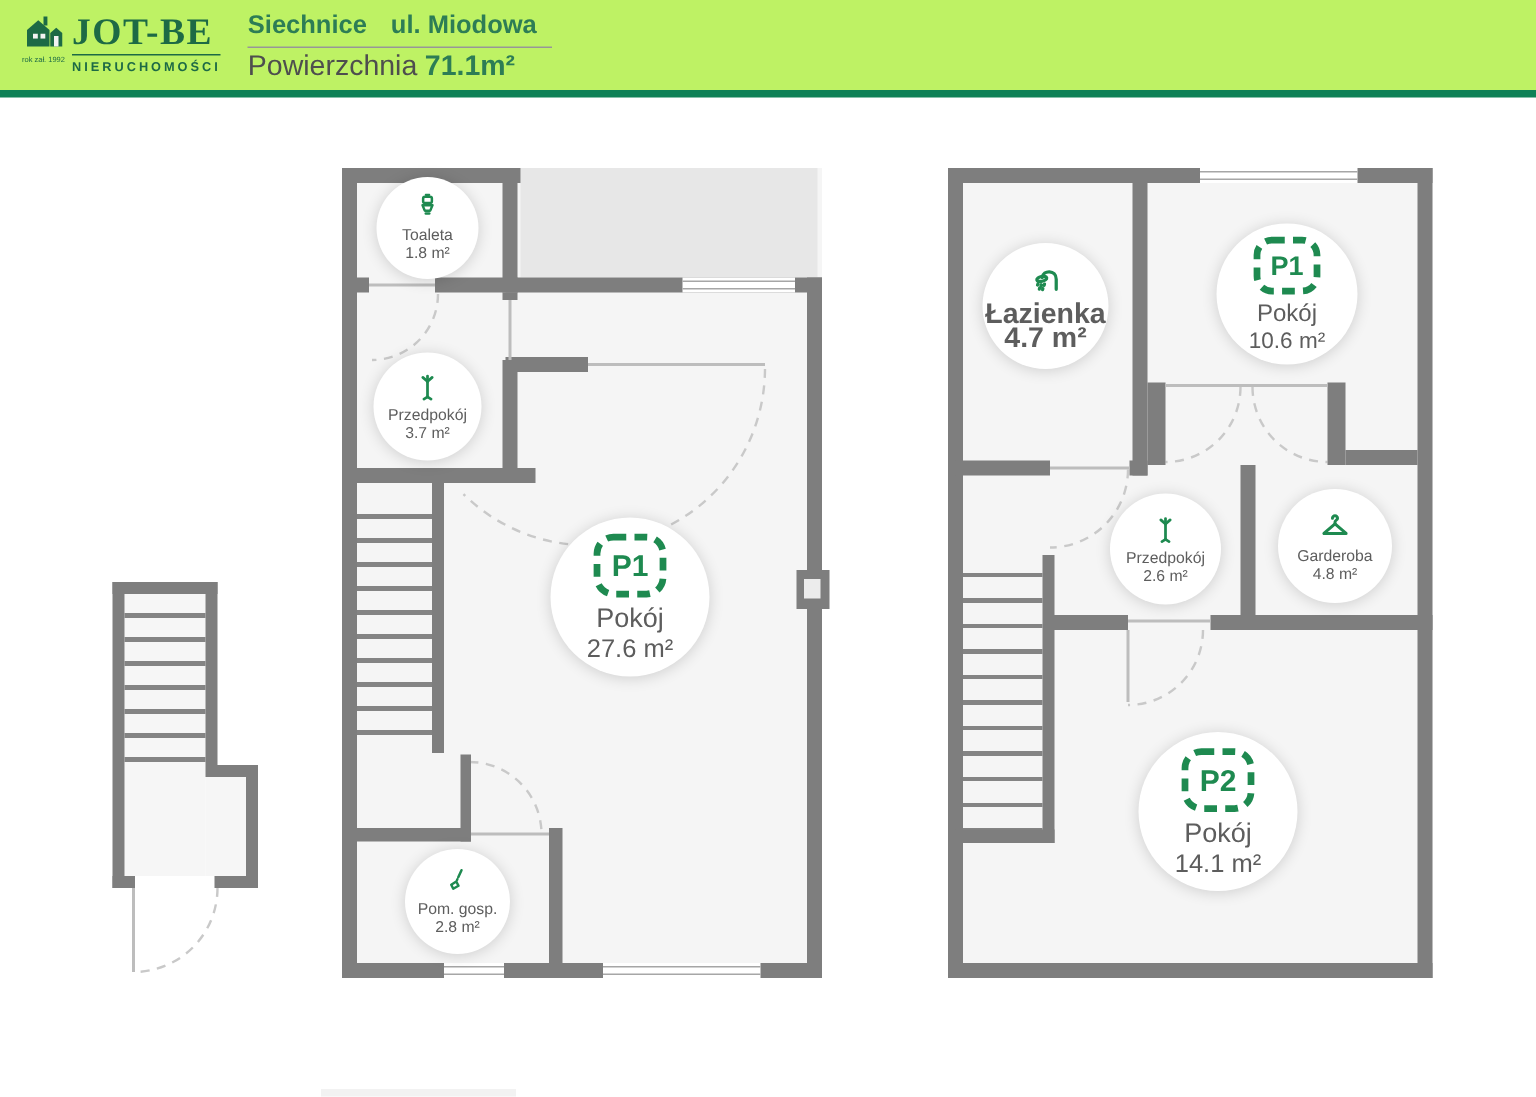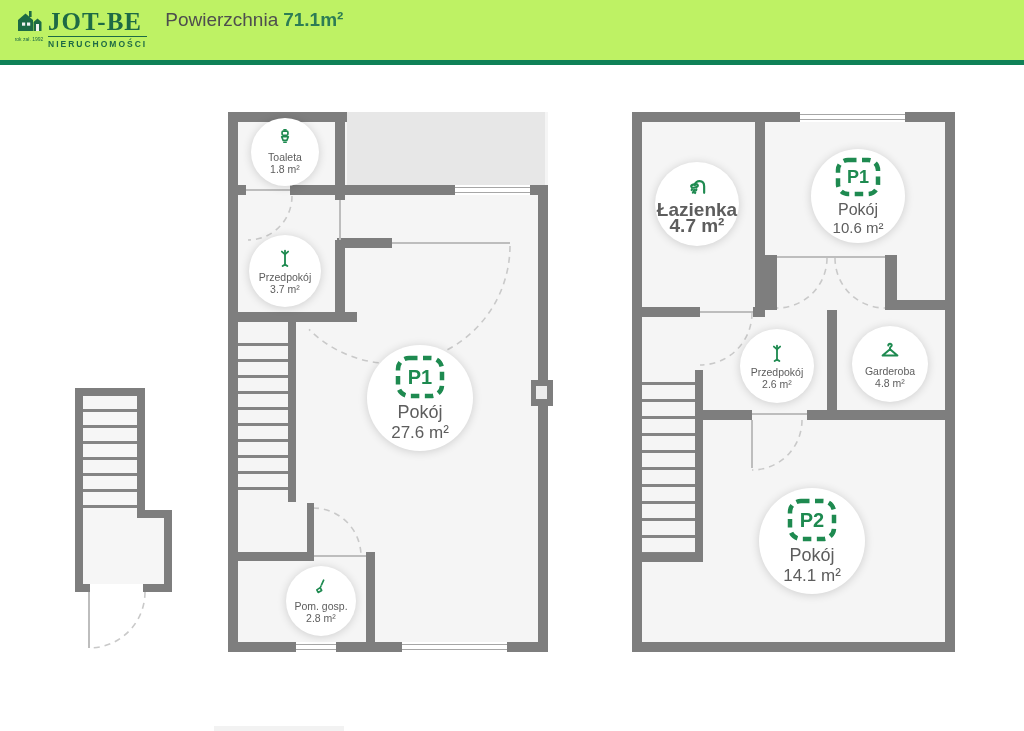--- a/index.html
+++ b/index.html
@@ -64,20 +64,23 @@
         <rect x="20" y="15" width="3" height="7" fill="#f2f2f2"></rect>
       </svg>
       <div class="logo-est">rok zał. 1992</div>
     </div>
     <div class="logo-right">
       <div class="logo-brand">JOT-BE</div>
       <div class="logo-tagline">NIERUCHOMOŚCI</div>
     </div>
   </div>
   <div class="title-block">
+    <div class="title-line">
+      <span>Siechnice</span><span class="title-street">ul. Miodowa</span>
+    </div>
     <div class="area-line">
       <span>Powierzchnia</span><span class="area-value">71.1m²</span>
     </div>
   </div>
 </div>
 <div class="header-rule"></div>
 
 <div>
   <div class="fill" style="left:228px;top:112px;width:320px;height:540px;"></div>
   <div class="terrace" style="left:347px;top:112px;width:198px;height:73px;"></div>
@@ -147,21 +150,21 @@
 
   <div class="rlabel lg" style="left:367px;top:345px;width:106px;height:106px;">
     <svg class="badge-svg" width="52" height="46" viewBox="0 0 52 46">
       <rect x="4" y="4" width="44" height="38" rx="11"></rect>
       <text x="26" y="30" text-anchor="middle" font-size="20">P1</text>
     </svg>
     <div class="rname">Pokój</div>
     <div class="rarea">27.6 m²</div>
   </div>
 
-  <div class="rlabel sm" style="left:286px;top:566px;width:70px;height:70px;">
+  <div class="rlabel sm" style="left:270px;top:566px;width:70px;height:70px;">
     <svg class="icon" width="20" height="20" viewBox="0 0 24 24">
       <path d="M15.2,2.6 L12.6,8.2"></path>
         <path d="M11.9,9.8 l-0.3,0.7"></path>
       <path d="M11,11.6 L7,14.2 L8.6,17.4 L12.8,15 Z"></path>
     </svg>
     <div class="rname">Pom. gosp.</div>
     <div class="rarea">2.8 m²</div>
   </div>
 </div>
 

